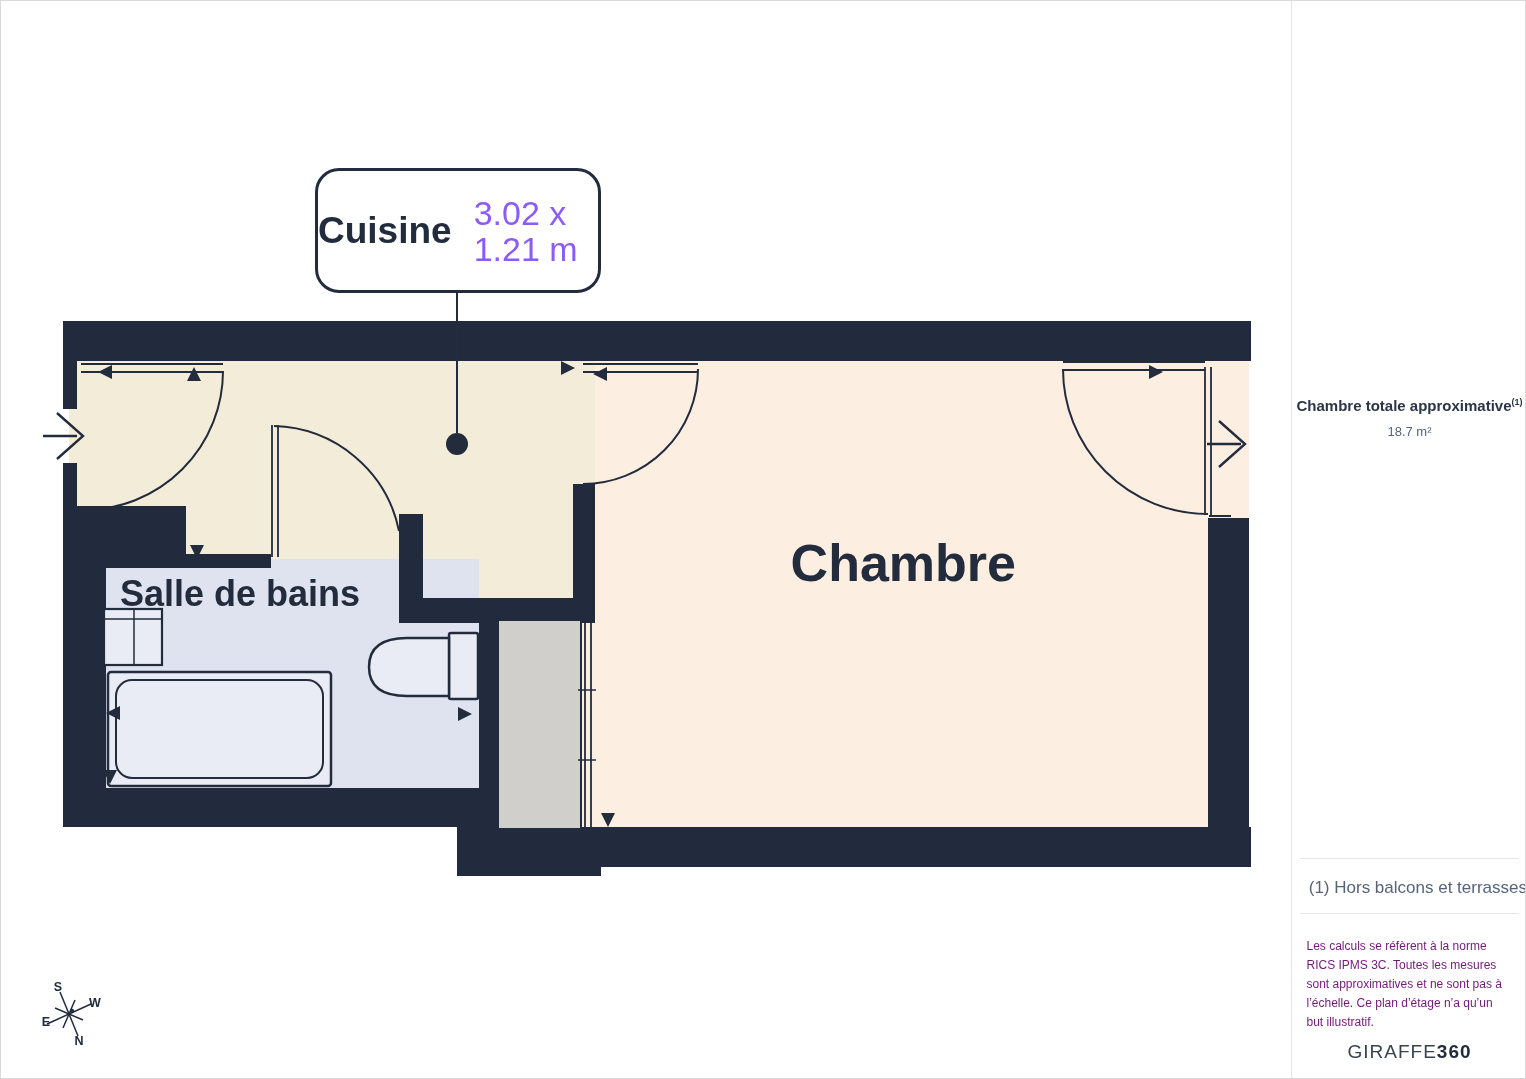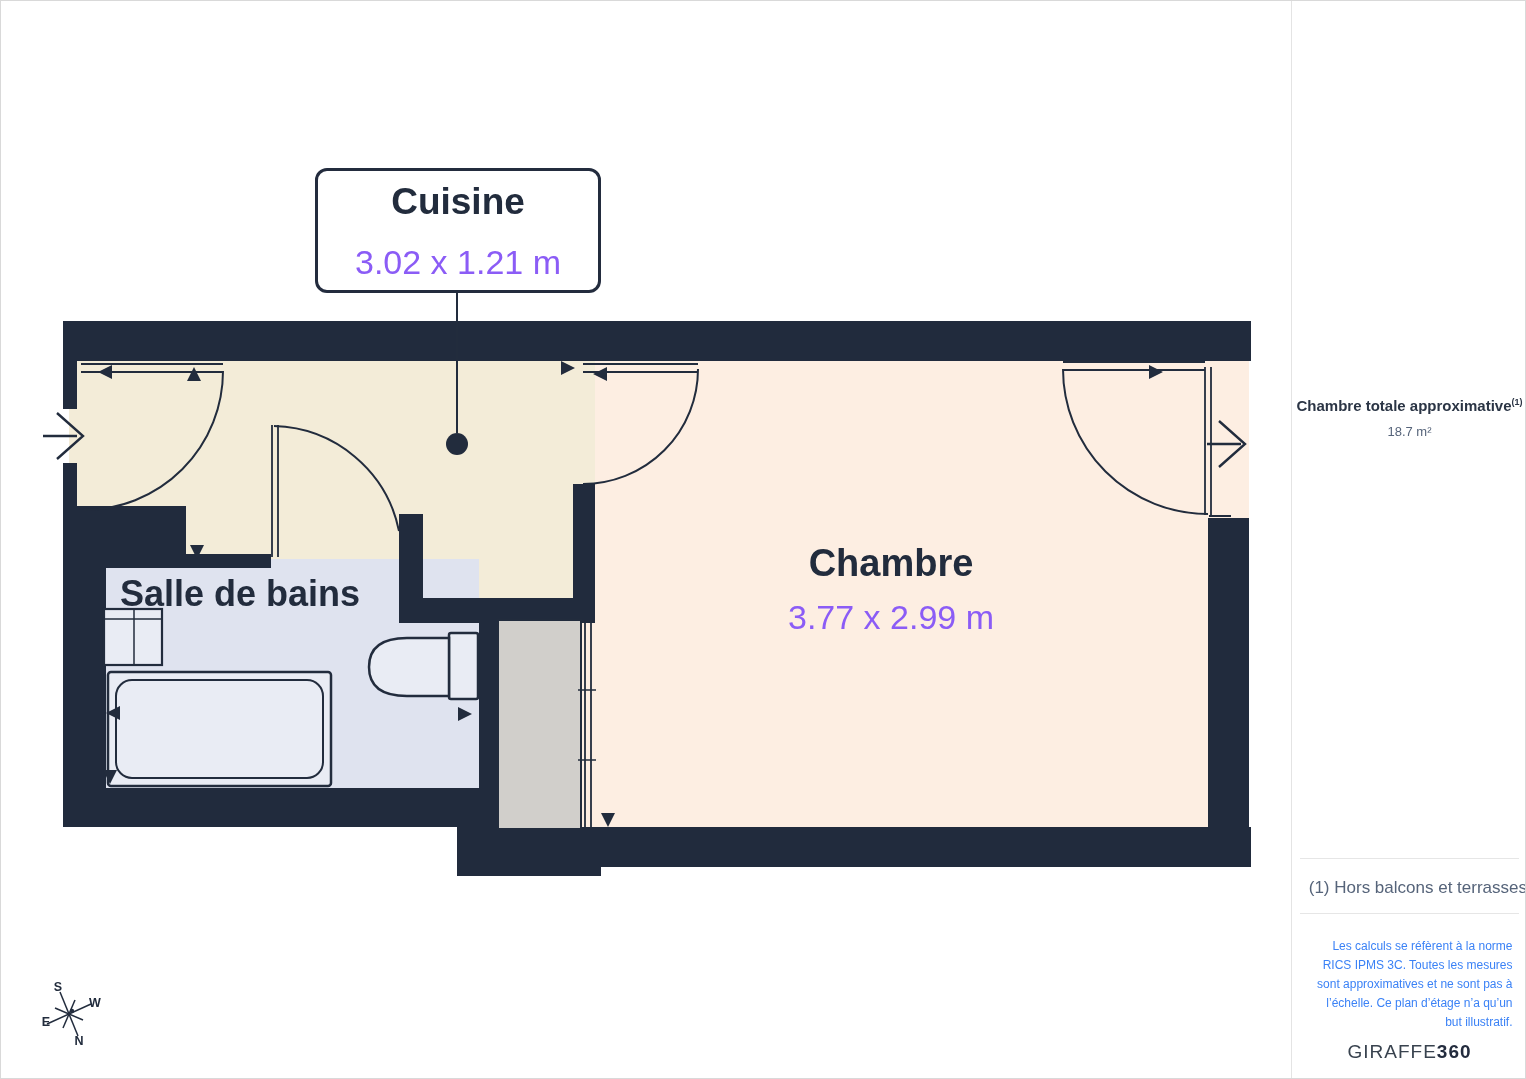--- a/index.html
+++ b/index.html
@@ -6,28 +6,28 @@
   .page{position:relative;width:1526px;height:1079px;background:#ffffff;
         border:1px solid #d9d9d9;box-sizing:border-box;overflow:hidden;
         font-family:"Liberation Sans", sans-serif;}
   .plan-svg{position:absolute;left:0;top:0;width:1526px;height:1079px;}
 
   
   .room-title{font-weight:700;color:#222c3d;}
   .room-dims{color:#8b5cf6;font-weight:400;}
 
   .cuisine-box{position:absolute;left:314px;top:167px;width:286px;height:125px;
-      background:#ffffff;border:3px solid #232c3e;border-radius:12px;
-      display:flex;flex-direction:column;align-items:center;justify-content:center;
+      background:#ffffff;border:3px solid #232c3e;border-radius:24px;
+      display:flex;flex-direction:row;align-items:center;justify-content:center;
       box-sizing:border-box;gap:22px;}
   .cuisine-box .room-title{font-size:37px;line-height:40px;}
   .cuisine-box .room-dims{font-size:34px;line-height:36px;}
 
   .chambre-label{position:absolute;left:765px;top:540px;width:250px;text-align:center;}
-  .chambre-label .room-title{font-size:38px;line-height:44px;}
+  .chambre-label .room-title{font-size:52px;line-height:44px;text-align:right;}
   .chambre-label .room-dims{font-size:34px;line-height:40px;margin-top:12px;}
 
   .sdb-label{position:absolute;left:100px;top:572px;width:278px;text-align:center;}
   .sdb-label .room-title{font-size:36px;line-height:42px;}
   .sdb-label .room-dims{font-size:34px;line-height:40px;margin-top:13px;}
 
   
   .compass-letter{position:absolute;transform:translate(-50%,-50%);
       font-size:12.5px;font-weight:700;color:#222c3d;}
 
@@ -36,21 +36,21 @@
       border-left:1px solid #e4e4e4;background:#ffffff;}
   .surface-block{position:absolute;top:396px;left:0;width:100%;text-align:center;}
   .surface-title{font-size:15px;font-weight:700;color:#2b3545;}
   .surface-title sup{font-size:9px;font-weight:700;}
   .surface-value{font-size:13px;color:#56647a;margin-top:10px;}
   .sb-divider{position:absolute;left:8px;right:8px;height:1px;background:#e6e6e6;}
   .d1{top:857px;} .d2{top:912px;}
   .footnote{position:absolute;top:877px;left:0;width:100%;text-align:right;
       font-size:17px;color:#56647a;}
   .disclaimer{position:absolute;top:936px;left:50%;transform:translateX(-50%);
-      width:206px;text-align:right;font-size:12px;line-height:19px;color:#3b82f6;}
+      width:206px;text-align:left;font-size:12px;line-height:19px;color:#701a75;}
   .brand{position:absolute;top:1040px;left:0;width:100%;text-align:center;
       font-size:19px;letter-spacing:1px;}
   .brand-name{font-weight:500;color:#39434f;}
   .brand-suffix{font-weight:800;color:#232c3e;}
 </style>
 </head>
 <body>
 
 <div class="page">
 
@@ -167,21 +167,20 @@
     </g>
   </svg>
 
   <div class="cuisine-box">
     <div class="room-title">Cuisine</div>
     <div class="room-dims">3.02 x 1.21 m</div>
   </div>
 
   <div class="chambre-label">
     <div class="room-title">Chambre</div>
-    <div class="room-dims">3.77 x 2.99 m</div>
   </div>
 
   <div class="sdb-label">
     <div class="room-title">Salle de bains</div>
   </div>
 
   <span class="compass-letter" style="left:57px;top:986px;">S</span>
   <span class="compass-letter" style="left:94px;top:1002px;">W</span>
   <span class="compass-letter" style="left:45px;top:1021px;">E</span>
   <span class="compass-letter" style="left:78px;top:1040px;">N</span>

